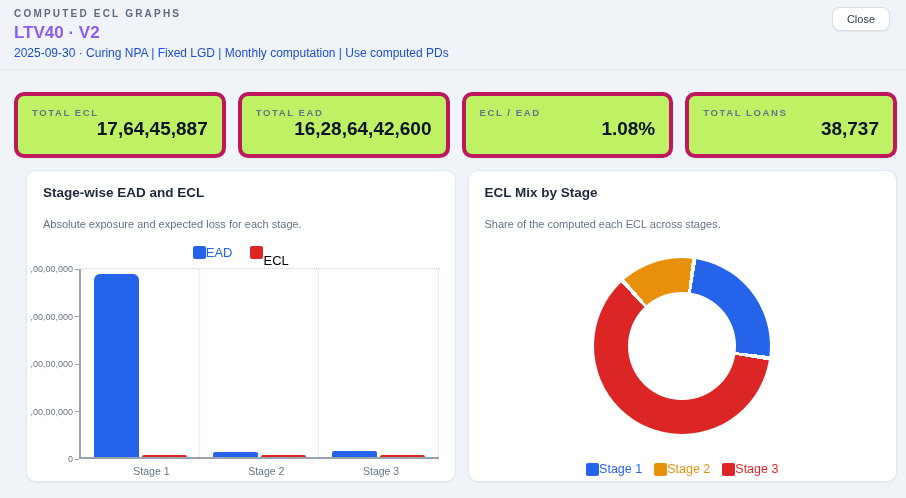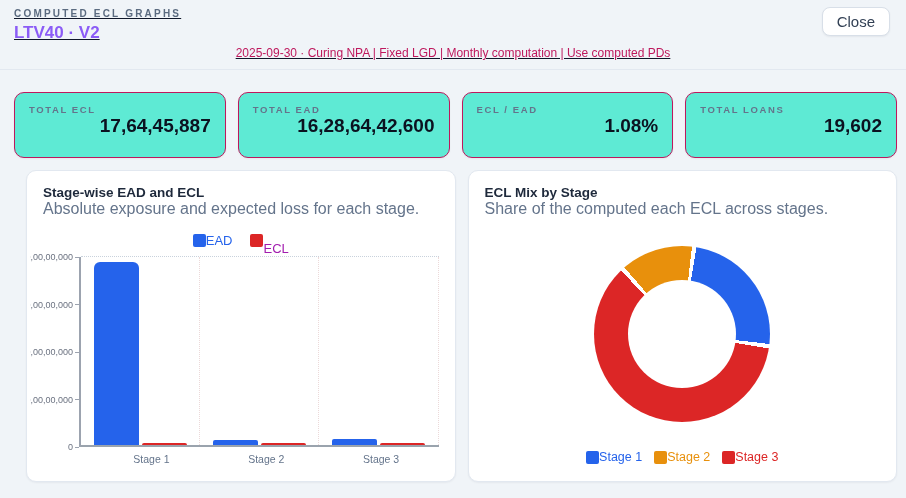--- a/index.html
+++ b/index.html
@@ -10,42 +10,41 @@
     color: #0f172a;
     position: relative;
     overflow: hidden;
   }
   
   .header {
     height: 70px;
     padding: 8px 14px 0 14px;
     border-bottom: 1px solid #e2e8f0;
     position: relative;
-    text-decoration: underline;
   }
   .eyebrow {
     font-size: 10px; font-weight: 700; letter-spacing: 2.2px;
     color: #5b6b80; text-transform: uppercase;
   }
   .page-title { font-size: 17px; font-weight: 700; color: #8b5cf6; margin-top: 4px; }
-  .page-subtitle { font-size: 12px; color: #be185d; margin-top: 3px; text-align: center; }
+  .page-subtitle { font-size: 12px; color: #1d4ed8; margin-top: 3px; }
   .close-btn {
     position: absolute; top: 7px; right: 16px;
     background: #ffffff; border: 1px solid #d8dfe8; border-radius: 8px;
-    padding: 5px 14px; font-size: 15px; color: #334155;
+    padding: 5px 14px; font-size: 11px; color: #334155;
     font-family: inherit; cursor: pointer;
     box-shadow: 0 1px 2px rgba(15,23,42,.06);
   }
   
   .metrics {
     display: grid; grid-template-columns: repeat(4, 1fr); gap: 12px;
     margin: 22px 9px 0 14px;
   }
   .metric-card {
-    background: #5eead4; border: 1px solid #be185d; border-radius: 10px;
+    background: #bef264; border: 4px solid #be185d; border-radius: 10px;
     padding: 11px 14px 12px 14px; height: 66px;
     box-shadow: 0 1px 2px rgba(15,23,42,.05);
   }
   .metric-label {
     font-size: 9.5px; font-weight: 600; letter-spacing: 1.6px;
     color: #64748b; text-transform: uppercase;
   }
   .metric-value {
     font-size: 19px; font-weight: 700; color: #0b1220;
     text-align: right; 
@@ -55,21 +54,21 @@
     display: grid; grid-template-columns: 1fr 1fr; gap: 12px;
     margin: 12px 9px 0 14px;
     padding-left: 12px;
   }
   .panel {
     background: #fff; border: 1px solid #e2e8f0; border-radius: 10px;
     padding: 14px 16px; height: 312px; overflow: hidden;
     box-shadow: 0 1px 2px rgba(15,23,42,.05);
   }
   .panel-title { font-size: 13.5px; font-weight: 700; color: #1e293b; }
-  .panel-subtitle { font-size: 16px; color: #64748b; margin-top: 0; }
+  .panel-subtitle { font-size: 11px; color: #64748b; margin-top: 18px; }
   
   .legend-top {
     display: flex; justify-content: center; align-items: center;
     gap: 18px; margin-top: 13px; height: 18px;
   }
   .legend-item { display: flex; align-items: center; font-size: 13px; cursor: pointer; }
   .swatch { width: 13px; height: 13px; border-radius: 2px; display: inline-block; }
   .chart-row { display: flex; align-items: flex-start; margin-top: 8px; margin-left: -13px; }
   .yticks { width: 49px; height: 202px; margin: -6px 0; position: relative; overflow: hidden; flex: none; }
   .ytick {
@@ -124,38 +123,38 @@
   <div class="metric-card">
     <div class="metric-label">TOTAL EAD</div>
     <div class="metric-value">16,28,64,42,600</div>
   </div>
   <div class="metric-card">
     <div class="metric-label">ECL / EAD</div>
     <div class="metric-value">1.08%</div>
   </div>
   <div class="metric-card">
     <div class="metric-label">TOTAL LOANS</div>
-    <div class="metric-value">19,602</div>
+    <div class="metric-value">38,737</div>
   </div>
 </div>
 
 <div class="panels">
 
   <div class="panel">
     <div class="panel-title">Stage-wise EAD and ECL</div>
     <div class="panel-subtitle">Absolute exposure and expected loss for each stage.</div>
 
     <div class="legend-top">
       <span class="legend-item">
         <span class="swatch" id="sw-ead" style="background: rgb(37, 99, 235);"></span>
         <span id="lg-ead" style="color: rgb(37, 99, 235);">EAD</span>
       </span>
       <span class="legend-item">
         <span class="swatch" id="sw-ecl" style="background: rgb(220, 38, 38);"></span>
-        <span id="lg-ecl" style="color: #a21caf; margin-top: 16px;">ECL</span>
+        <span id="lg-ecl" style="color: #000000; margin-top: 16px;">ECL</span>
       </span>
     </div>
 
     <div class="chart-row">
       <div class="yticks" id="yticks">
           <div class="ytick" style="top: 6px;">
             <span>16,00,00,00,000</span>
             <i></i>
           </div>
           <div class="ytick" style="top: 53.5px;">

